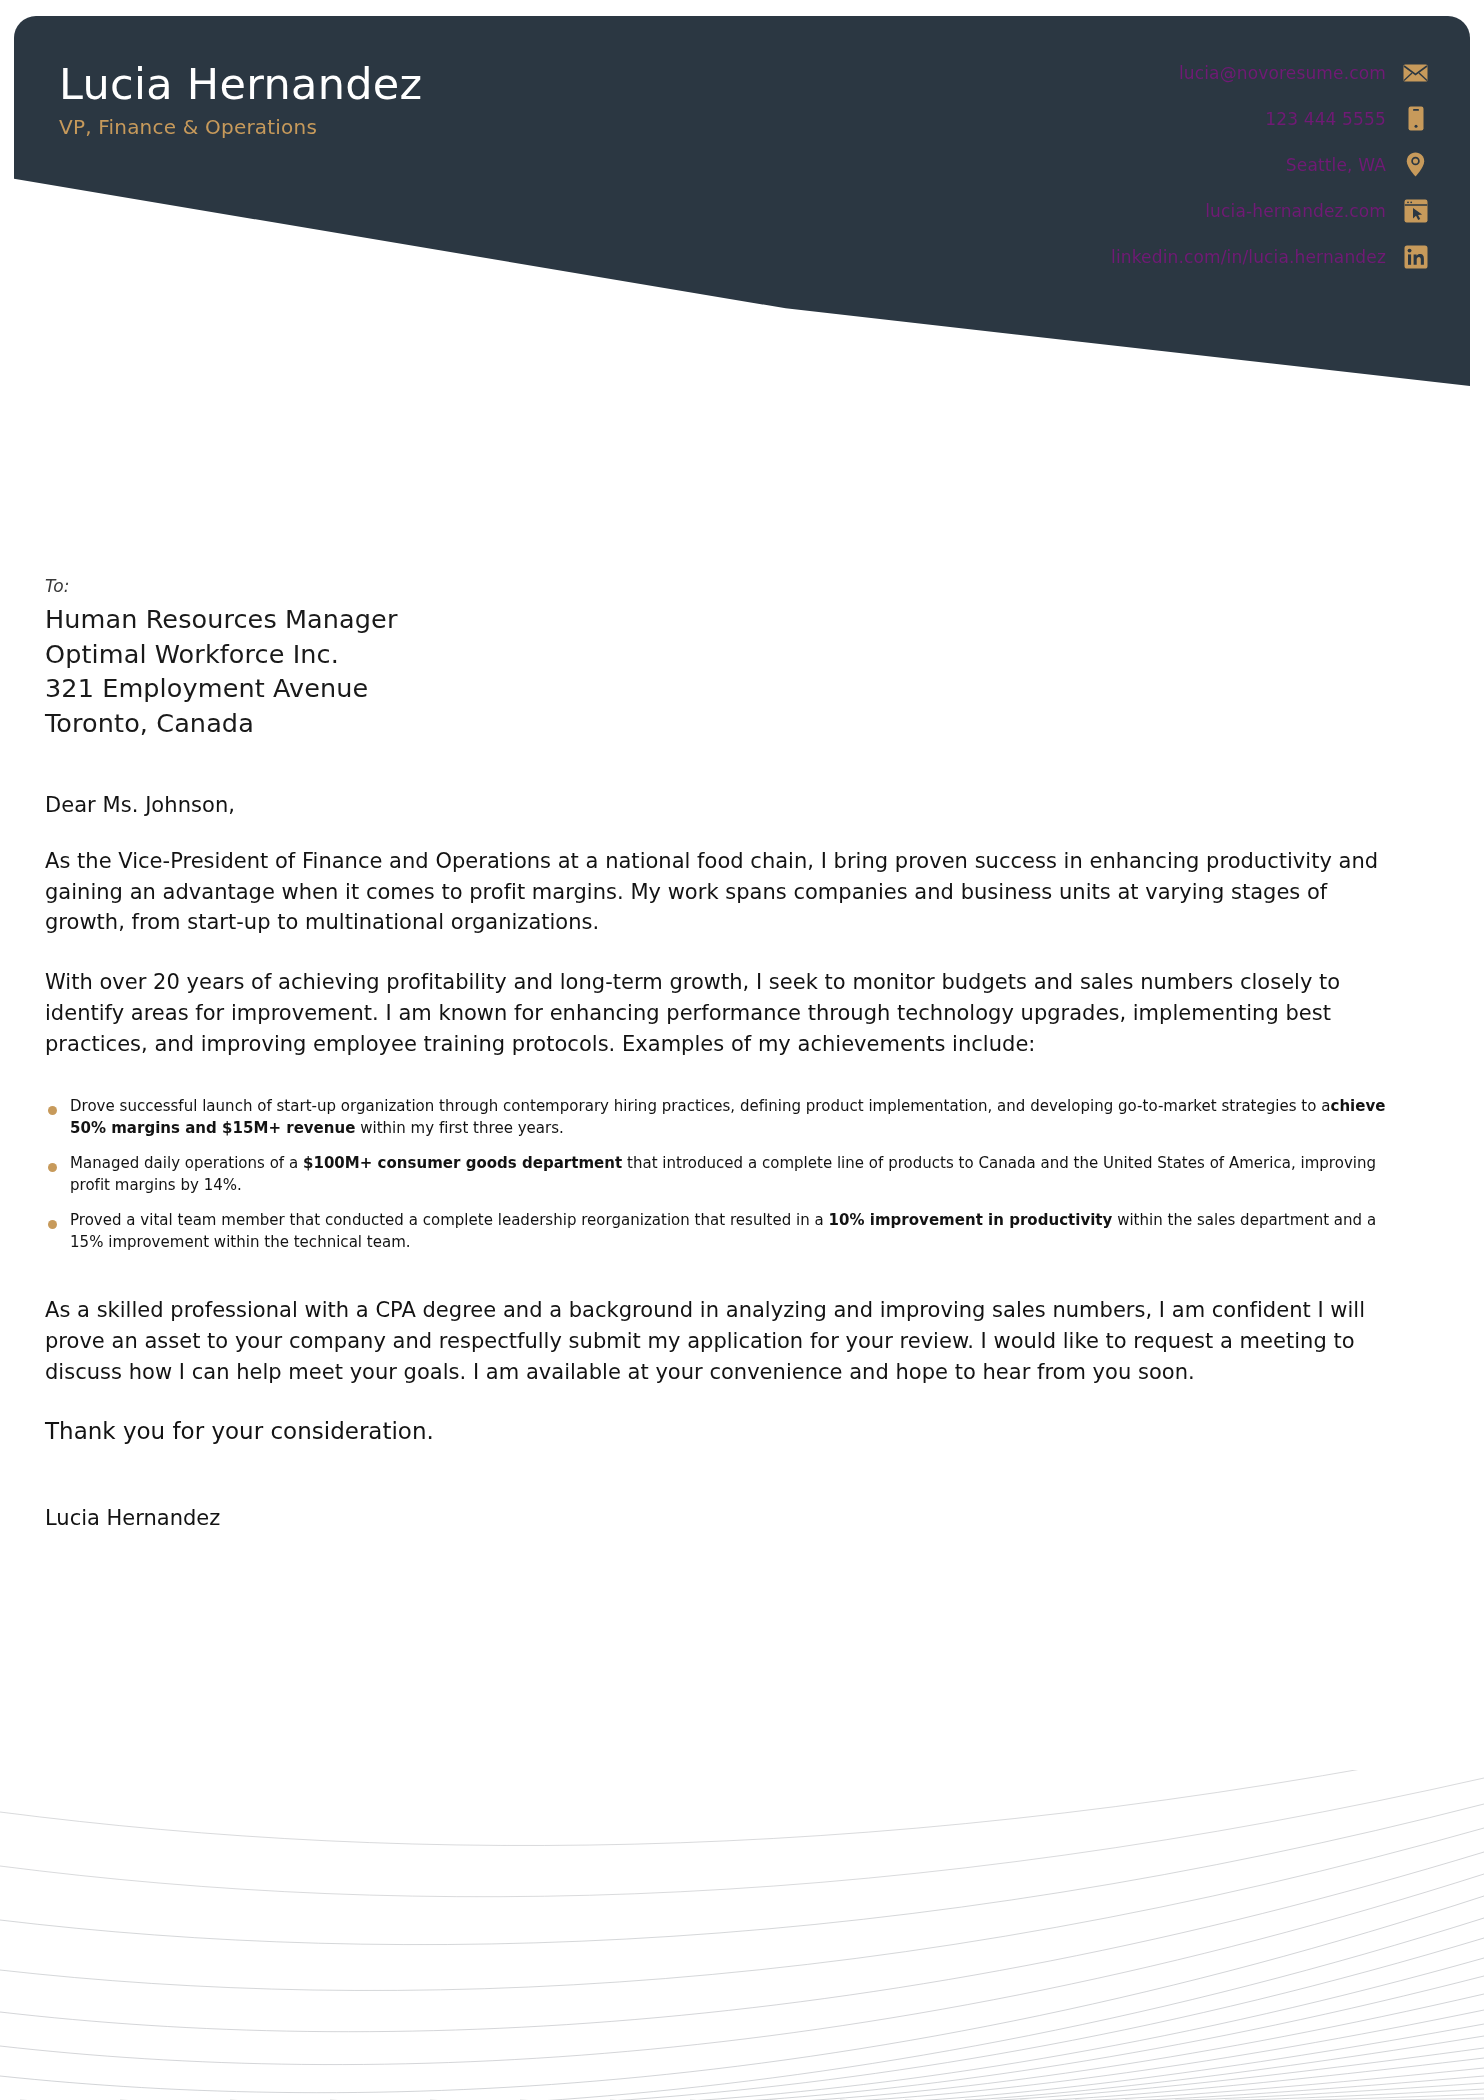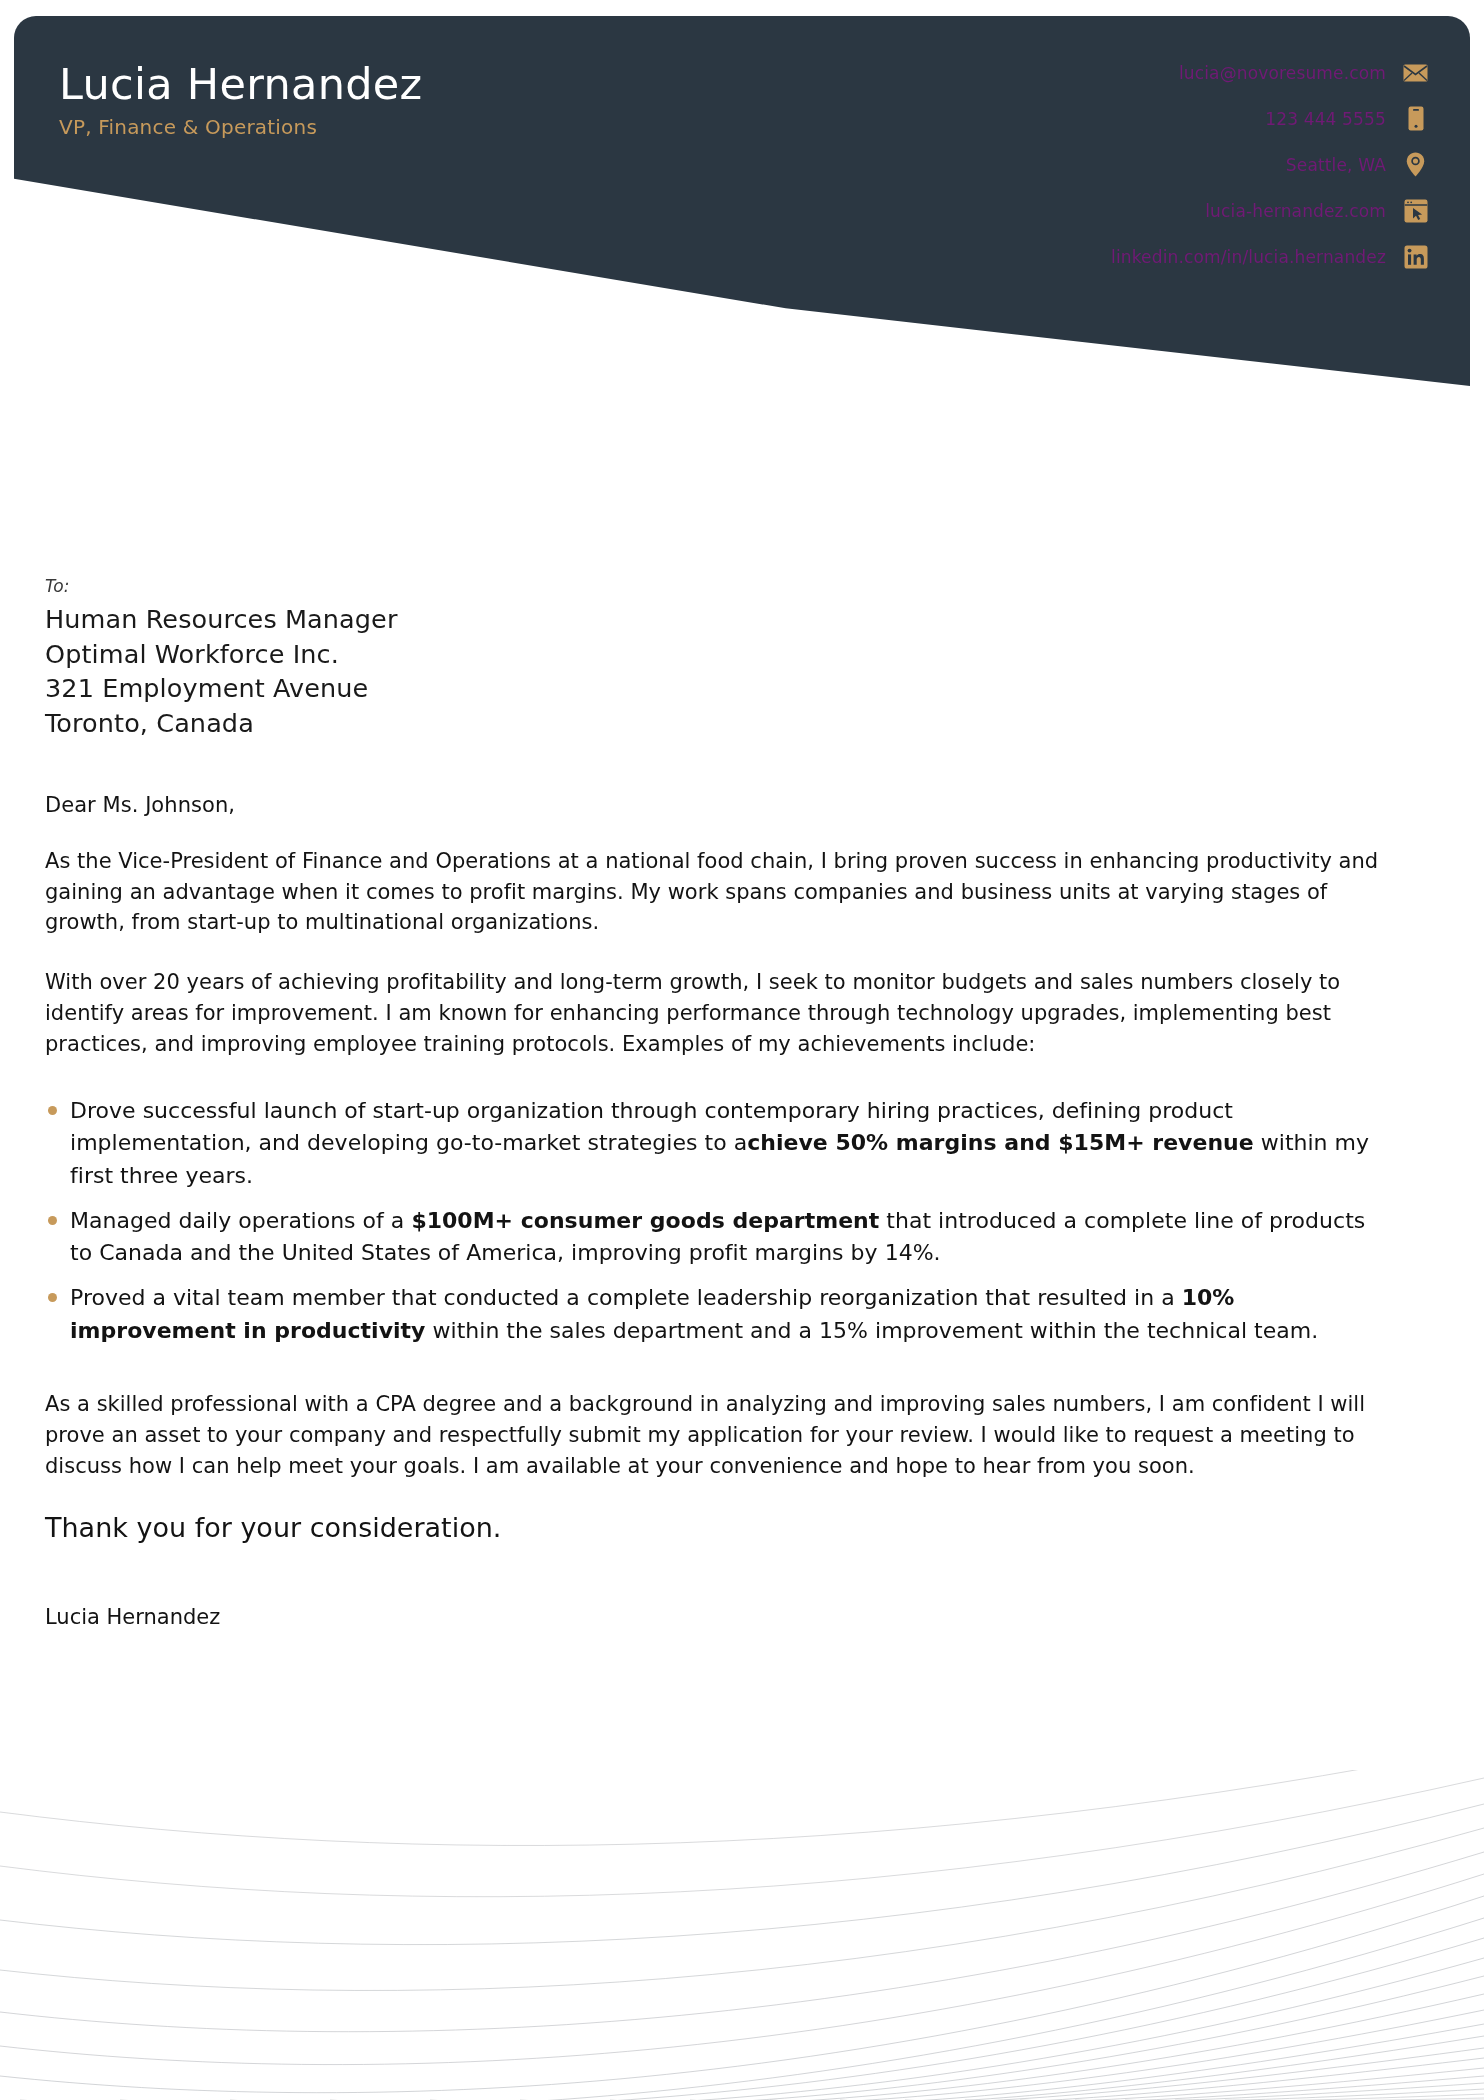--- a/index.html
+++ b/index.html
@@ -75,34 +75,34 @@
     font-size:21px; color:#131313;
     line-height:1.47; letter-spacing:.02px;
     max-width:1345px;
   }
 
   #bullets { margin-top:35px; list-style:none; }
   #bullets li {
     position:relative;
     padding-left:25px;
     margin-bottom:13px;
-    font-size:22px; color:#131313;
+    font-size:15px; color:#131313;
     line-height:1.47; letter-spacing:.02px;
     max-width:1345px;
   }
   #bullets li b { font-weight:700; }
   #bullets li::before {
     content:"";
     position:absolute; left:3px; top:11px;
     width:9px; height:9px; border-radius:50%;
     background:#c79a5b;
   }
 
   #closing-para { margin-top:42px; }
-  #thanks { margin-top:30px; font-size:27px; color:#131313; }
+  #thanks { margin-top:30px; font-size:23px; color:#131313; }
 
   #signoff { margin-top:60px; }
   .sig-line {
     font-size:21px; color:#131313; line-height:1.34;
   }
 
   
   #waves {
     position:absolute; left:0; bottom:0;
     width:1484px; height:330px;

